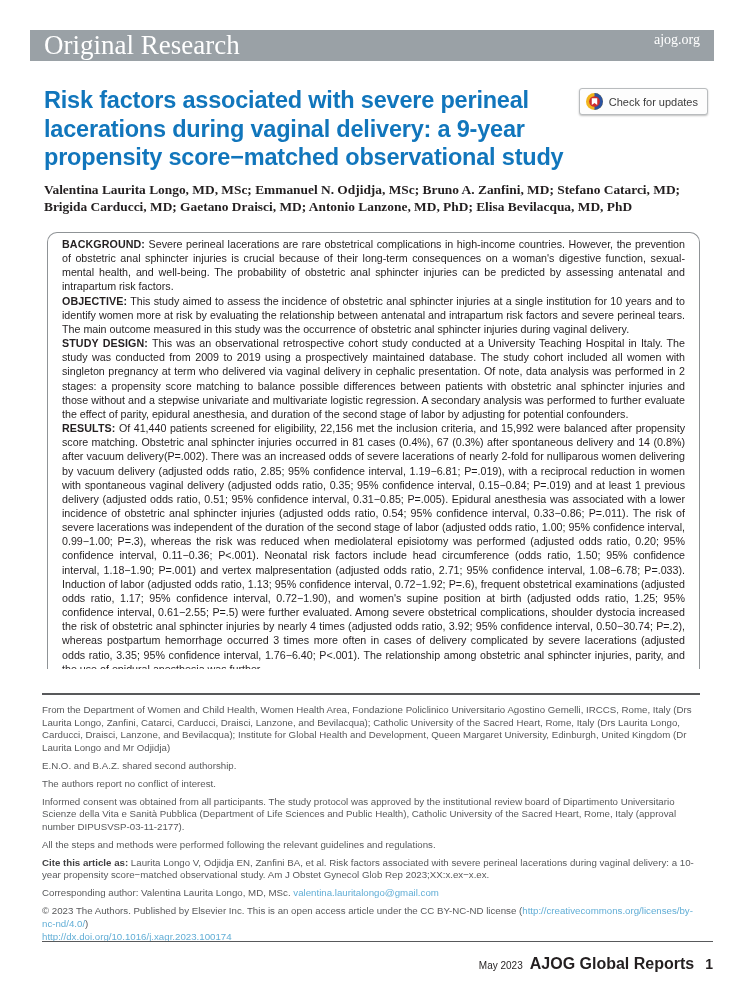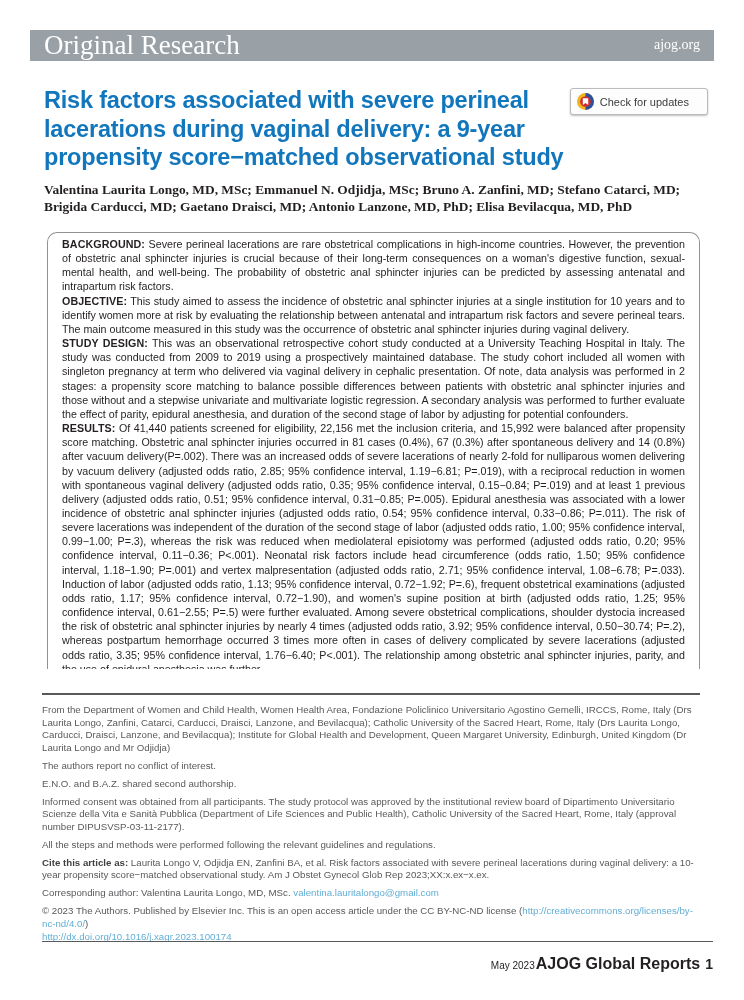--- a/index.html
+++ b/index.html
@@ -5,21 +5,21 @@
   * { margin:0; padding:0; box-sizing:border-box; }
   html,body { background:#ffffff; }
   body { font-family:"Liberation Sans", sans-serif; }
   .page {
     position:relative; width:744px; height:1000px; background:#fff;
     overflow:hidden;
   }
   
   .band {
     position:absolute; top:30px; left:30px; right:30px; height:31px;
-    background:#9aa1a6; display:flex; align-items:center;
+    background:#9aa1a6; display:flex; align-items:flex-start;
     justify-content:space-between; padding:0 14px 1px 14px;
   }
   .band-title {
     font-family:"Liberation Serif", serif; color:#ffffff;
     font-size:27px; line-height:30px; font-weight:400;
   }
   .band-site {
     font-family:"Liberation Serif", serif; color:#ffffff;
     font-size:14px; line-height:20px;
   }
@@ -28,21 +28,21 @@
     position:absolute; top:86px; left:44px; width:565px;
     color:#1176bc; font-size:23.5px; line-height:28.5px; font-weight:bold;
     letter-spacing:-0.2px;
   }
   
   .badge {
     position:absolute; top:88px; right:36px;
     display:flex; align-items:center; gap:6px;
     background:#fdfdfd; border:1px solid #b9bcbe; border-radius:3px;
     box-shadow:0 1px 2px rgba(0,0,0,.25);
-    padding:4px 18px 4px 6px; cursor:pointer;
+    padding:4px 9px 4px 6px; cursor:pointer;
   }
   .badge-label { font-size:11px; color:#3c3c3c; }
   
   .authors {
     position:absolute; top:182px; left:44px; width:662px;
     font-family:"Liberation Serif", serif; font-weight:bold;
     font-size:13.4px; line-height:16.5px; color:#231f20;
   }
   
   .abstract-box {
@@ -69,21 +69,21 @@
   .footnotes p.tight { margin-bottom:0.5px; }
   .footnotes a { color:#62aed6; text-decoration:none; cursor:pointer; }
   .footnotes b { color:#414042; }
   
   .footer-rule {
     position:absolute; top:941px; left:42px; width:671px; height:0;
     border-top:1.5px solid #58595b;
   }
   .footer-line {
     position:absolute; top:955px; right:31px;
-    display:flex; align-items:baseline; gap:1px; color:#231f20;
+    display:flex; align-items:baseline; gap:7px; color:#231f20;
   }
   .footer-date { font-size:10px; }
   .footer-journal { font-size:16px; font-weight:bold; }
   .footer-page { font-size:14px; font-weight:bold; margin-left:4px; }
 </style>
 </head>
 <body>
 
 <div class="page">
 
@@ -112,22 +112,22 @@
     <p><b>BACKGROUND:</b> <span>Severe perineal lacerations are rare obstetrical complications in high-income countries. However, the prevention of obstetric anal sphincter injuries is crucial because of their long-term consequences on a woman's digestive function, sexual-mental health, and well-being. The probability of obstetric anal sphincter injuries can be predicted by assessing antenatal and intrapartum risk factors.</span></p>
     <p><b>OBJECTIVE:</b> <span>This study aimed to assess the incidence of obstetric anal sphincter injuries at a single institution for 10 years and to identify women more at risk by evaluating the relationship between antenatal and intrapartum risk factors and severe perineal tears. The main outcome measured in this study was the occurrence of obstetric anal sphincter injuries during vaginal delivery.</span></p>
     <p><b>STUDY DESIGN:</b> <span>This was an observational retrospective cohort study conducted at a University Teaching Hospital in Italy. The study was conducted from 2009 to 2019 using a prospectively maintained database. The study cohort included all women with singleton pregnancy at term who delivered via vaginal delivery in cephalic presentation. Of note, data analysis was performed in 2 stages: a propensity score matching to balance possible differences between patients with obstetric anal sphincter injuries and those without and a stepwise univariate and multivariate logistic regression. A secondary analysis was performed to further evaluate the effect of parity, epidural anesthesia, and duration of the second stage of labor by adjusting for potential confounders.</span></p>
     <p><b>RESULTS:</b> <span>Of 41,440 patients screened for eligibility, 22,156 met the inclusion criteria, and 15,992 were balanced after propensity score matching. Obstetric anal sphincter injuries occurred in 81 cases (0.4%), 67 (0.3%) after spontaneous delivery and 14 (0.8%) after vacuum delivery(P=.002). There was an increased odds of severe lacerations of nearly 2-fold for nulliparous women delivering by vacuum delivery (adjusted odds ratio, 2.85; 95% confidence interval, 1.19−6.81; P=.019), with a reciprocal reduction in women with spontaneous vaginal delivery (adjusted odds ratio, 0.35; 95% confidence interval, 0.15−0.84; P=.019) and at least 1 previous delivery (adjusted odds ratio, 0.51; 95% confidence interval, 0.31−0.85; P=.005). Epidural anesthesia was associated with a lower incidence of obstetric anal sphincter injuries (adjusted odds ratio, 0.54; 95% confidence interval, 0.33−0.86; P=.011). The risk of severe lacerations was independent of the duration of the second stage of labor (adjusted odds ratio, 1.00; 95% confidence interval, 0.99−1.00; P=.3), whereas the risk was reduced when mediolateral episiotomy was performed (adjusted odds ratio, 0.20; 95% confidence interval, 0.11−0.36; P&lt;.001). Neonatal risk factors include head circumference (odds ratio, 1.50; 95% confidence interval, 1.18−1.90; P=.001) and vertex malpresentation (adjusted odds ratio, 2.71; 95% confidence interval, 1.08−6.78; P=.033). Induction of labor (adjusted odds ratio, 1.13; 95% confidence interval, 0.72−1.92; P=.6), frequent obstetrical examinations (adjusted odds ratio, 1.17; 95% confidence interval, 0.72−1.90), and women's supine position at birth (adjusted odds ratio, 1.25; 95% confidence interval, 0.61−2.55; P=.5) were further evaluated. Among severe obstetrical complications, shoulder dystocia increased the risk of obstetric anal sphincter injuries by nearly 4 times (adjusted odds ratio, 3.92; 95% confidence interval, 0.50−30.74; P=.2), whereas postpartum hemorrhage occurred 3 times more often in cases of delivery complicated by severe lacerations (adjusted odds ratio, 3.35; 95% confidence interval, 1.76−6.40; P&lt;.001). The relationship among obstetric anal sphincter injuries, parity, and the use of epidural anesthesia was further</span></p>
   </div>
 
   <div class="divider"></div>
 
   <div class="footnotes">
     <p>From the Department of Women and Child Health, Women Health Area, Fondazione Policlinico Universitario Agostino Gemelli, IRCCS, Rome, Italy (Drs Laurita Longo, Zanfini, Catarci, Carducci, Draisci, Lanzone, and Bevilacqua); Catholic University of the Sacred Heart, Rome, Italy (Drs Laurita Longo, Carducci, Draisci, Lanzone, and Bevilacqua); Institute for Global Health and Development, Queen Margaret University, Edinburgh, United Kingdom (Dr Laurita Longo and Mr Odjidja)</p>
+    <p>E.N.O. and B.A.Z. shared second authorship.</p>
     <p>The authors report no conflict of interest.</p>
-    <p>E.N.O. and B.A.Z. shared second authorship.</p>
     <p>Informed consent was obtained from all participants. The study protocol was approved by the institutional review board of Dipartimento Universitario Scienze della Vita e Sanità Pubblica (Department of Life Sciences and Public Health), Catholic University of the Sacred Heart, Rome, Italy (approval number DIPUSVSP-03-11-2177).</p>
     <p>All the steps and methods were performed following the relevant guidelines and regulations.</p>
     <p><b>Cite this article as:</b> <span>Laurita Longo V, Odjidja EN, Zanfini BA, et al. Risk factors associated with severe perineal lacerations during vaginal delivery: a 10-year propensity score−matched observational study. Am J Obstet Gynecol Glob Rep 2023;XX:x.ex−x.ex.</span></p>
     <p><span>Corresponding author: Valentina Laurita Longo, MD, MSc.</span> <a>valentina.lauritalongo@gmail.com</a></p>
     <p class="tight"><span>© 2023 The Authors. Published by Elsevier Inc. This is an open access article under the CC BY-NC-ND license (</span><a>http://creativecommons.org/licenses/by-nc-nd/4.0/</a><span>)</span></p>
     <p><a>http://dx.doi.org/10.1016/j.xagr.2023.100174</a></p>
   </div>
 
   <div class="footer-rule"></div>
   <div class="footer-line">

